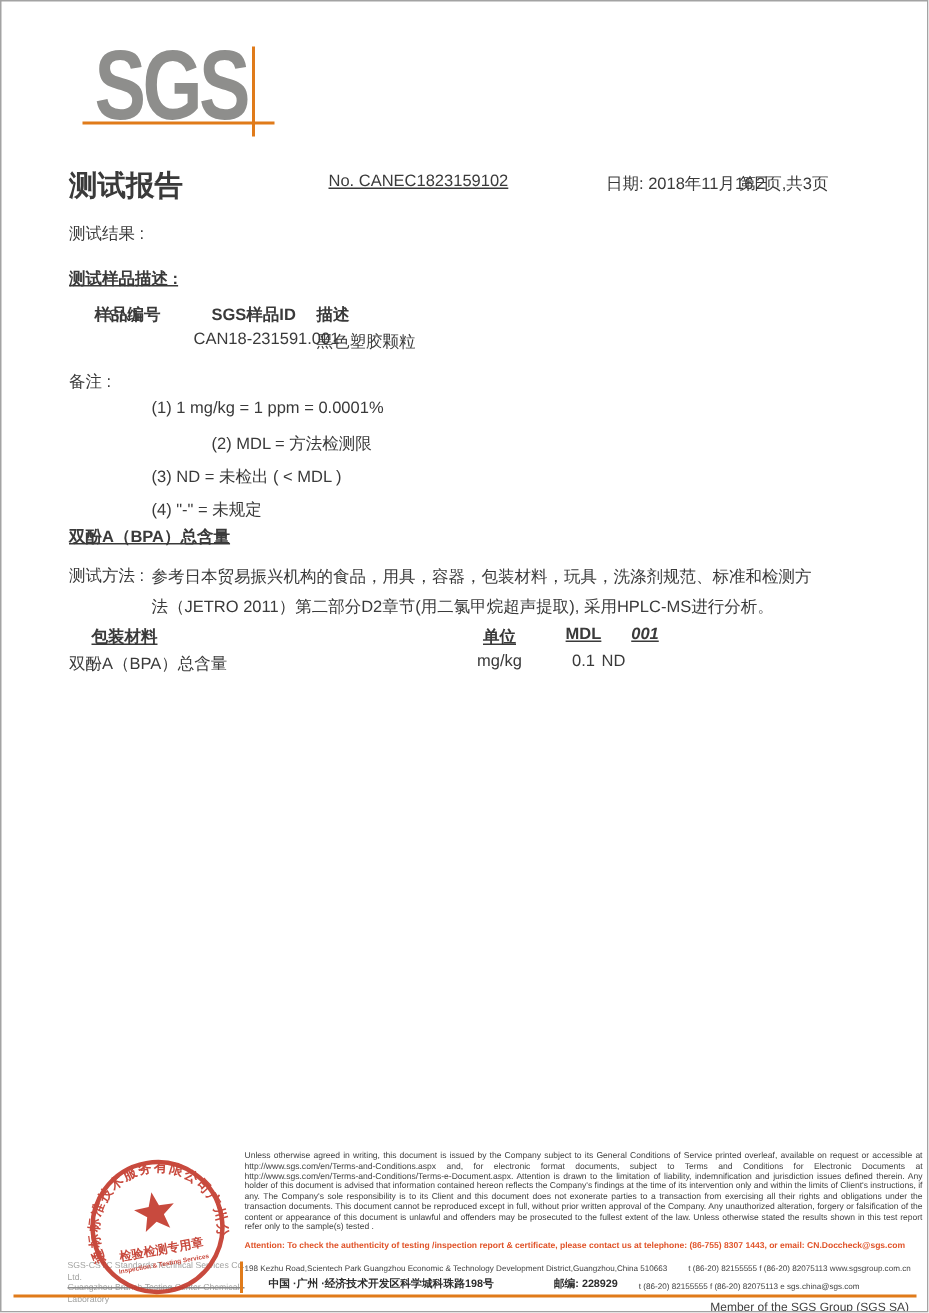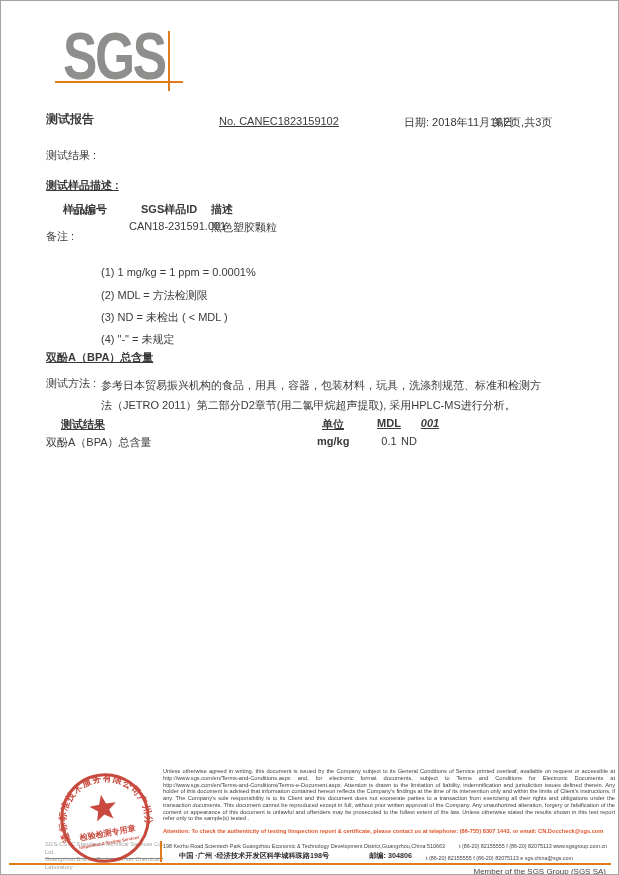--- a/index.html
+++ b/index.html
@@ -11,21 +11,21 @@
   }
   .abs{position:absolute;}
   
   .logo{
     left:62px;top:22px;font-size:66px;line-height:1;font-weight:800;
     color:#8e8e8c;letter-spacing:-3px;transform:scale(0.78,1);transform-origin:left top;
   }
   .vline{left:167px;top:30px;width:2px;height:60px;background:#e07b1a;}
   .hline{left:54px;top:80px;width:128px;height:2px;background:#e07b1a;}
   
-  .doc-title{left:45px;top:110px;font-size:12px;font-weight:bold;color:#3a3a3a;}
+  .doc-title{left:45px;top:110px;font-size:19px;font-weight:bold;color:#3a3a3a;}
   .h-no{left:218px;top:114px;font-size:11px;text-decoration:underline;}
   .h-date{left:403px;top:114px;font-size:11px;}
   .h-pages{left:492px;top:114px;font-size:11px;}
   .txt{font-size:11px;color:#3a3a3a;}
   .bold{font-weight:bold;}
   .ul{text-decoration:underline;}
   .it{font-style:italic;}
   .center{text-align:center;}
   
   
@@ -71,48 +71,48 @@
   <div class="abs txt bold ul" style="left:45px;top:177px;">测试样品描述 :</div>
 
   <div class="abs txt bold" style="left:62px;top:201px;">样品编号</div>
   <div class="abs txt bold" style="left:140px;top:201px;">SGS样品ID</div>
   <div class="abs txt bold" style="left:210px;top:201px;">描述</div>
 
   <div class="abs txt center" style="left:60px;top:204px;width:44px;">SN1</div>
   <div class="abs txt" style="left:128px;top:219px;">CAN18-231591.001</div>
   <div class="abs txt" style="left:210px;top:219px;">黑色塑胶颗粒</div>
 
-  <div class="abs txt" style="left:45px;top:228px;">备注 :</div>
+  <div class="abs txt" style="left:45px;top:246px;">备注 :</div>
   <div class="abs note-line" style="top:265px;">(1) 1 mg/kg = 1 ppm = 0.0001%</div>
-  <div class="abs note-line" style="top:287px;">(2) MDL = 方法检测限</div>
+  <div class="abs note-line" style="top:287px;margin-left:40px;">(2) MDL = 方法检测限</div>
   <div class="abs note-line" style="top:309px;">(3) ND = 未检出 ( &lt; MDL )</div>
   <div class="abs note-line" style="top:331px;">(4) "-" = 未规定</div>
 
   <div class="abs txt bold ul" style="left:45px;top:349px;">双酚A（BPA）总含量</div>
   <div class="abs txt" style="left:45px;top:375px;">测试方法 :</div>
   <div class="abs method-text">参考日本贸易振兴机构的食品，用具，容器，包装材料，玩具，洗涤剂规范、标准和检测方法（JETRO 2011）第二部分D2章节(用二氯甲烷超声提取), 采用HPLC-MS进行分析。</div>
 
-  <div class="abs txt bold ul" style="left:60px;top:416px;">测试结果</div>
+  <div class="abs txt bold ul" style="left:60px;top:416px;">包装材料</div>
   <div class="abs txt bold ul center" style="left:316px;top:416px;width:32px;">单位</div>
   <div class="abs txt bold ul center" style="left:374px;top:416px;width:28px;">MDL</div>
   <div class="abs txt bold ul it center" style="left:415px;top:416px;width:28px;">001</div>
 
   <div class="abs txt" style="left:45px;top:434px;">双酚A（BPA）总含量</div>
-  <div class="abs txt center" style="left:316px;top:434px;width:32px;font-weight:bold;">mg/kg</div>
+  <div class="abs txt center" style="left:316px;top:434px;width:32px;">mg/kg</div>
   <div class="abs txt center" style="left:374px;top:434px;width:28px;text-align:center;">0.1</div>
   <div class="abs txt center" style="left:394px;top:434px;width:28px;">ND</div>
 
   <div class="abs legal">Unless otherwise agreed in writing, this document is issued by the Company subject to its General Conditions of Service printed overleaf, available on request or accessible at http://www.sgs.com/en/Terms-and-Conditions.aspx and, for electronic format documents, subject to Terms and Conditions for Electronic Documents at http://www.sgs.com/en/Terms-and-Conditions/Terms-e-Document.aspx. Attention is drawn to the limitation of liability, indemnification and jurisdiction issues defined therein. Any holder of this document is advised that information contained hereon reflects the Company's findings at the time of its intervention only and within the limits of Client's instructions, if any. The Company's sole responsibility is to its Client and this document does not exonerate parties to a transaction from exercising all their rights and obligations under the transaction documents. This document cannot be reproduced except in full, without prior written approval of the Company. Any unauthorized alteration, forgery or falsification of the content or appearance of this document is unlawful and offenders may be prosecuted to the fullest extent of the law. Unless otherwise stated the results shown in this test report refer only to the sample(s) tested .</div>
   <div class="abs attention">Attention: To check the authenticity of testing /inspection report &amp; certificate, please contact us at telephone: (86-755) 8307 1443, or email: CN.Doccheck@sgs.com</div>
 
   <div class="abs addr1"><span>198 Kezhu Road,Scientech Park Guangzhou Economic &amp; Technology Development District,Guangzhou,China 510663</span><span class="addr-gap"></span><span>t (86-20) 82155555    f (86-20) 82075113    www.sgsgroup.com.cn</span></div>
   <div class="abs addr2">
       <span class="addr-cn">中国 ·广州 ·经济技术开发区科学城科珠路198号</span>
       <span class="addr-gap" style="width:40px;"></span>
-      <span class="addr-cn">邮编: 304806</span>
+      <span class="addr-cn">邮编: 228929</span>
       <span class="addr-gap"></span>
       <span>t (86-20) 82155555    f (86-20) 82075113    e  sgs.china@sgs.com</span>
     </div>
 
   <div class="abs company">
     <div>SGS-CSTC Standards Technical Services Co., Ltd.</div>
     <div>Guangzhou Branch Testing Center Chemical Laboratory</div>
   </div>
   <div class="abs company-underline"></div>
   <div class="abs footer-vline"></div>

